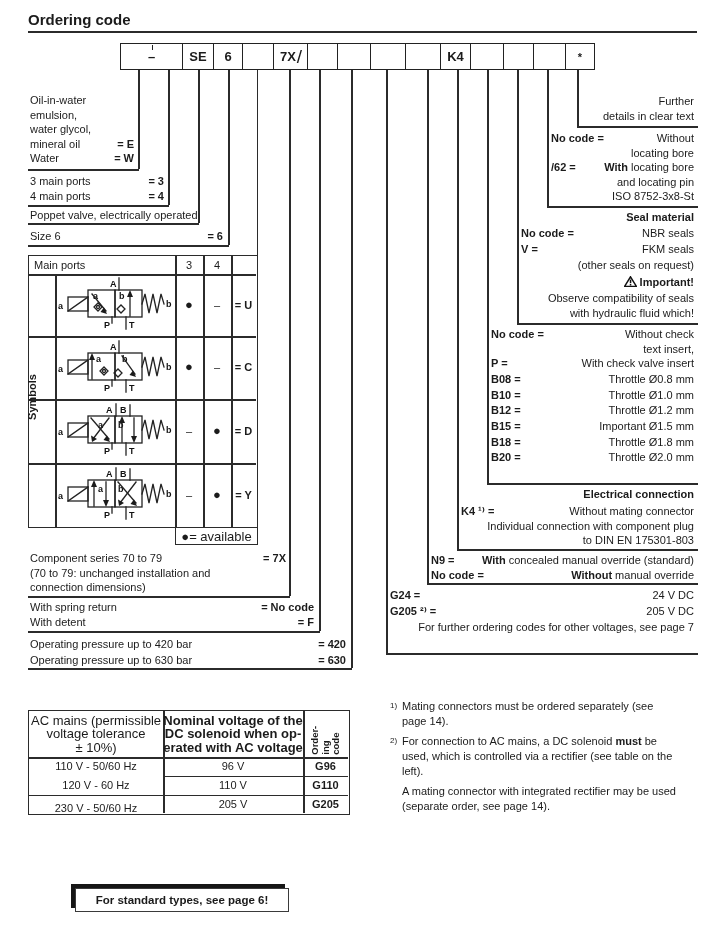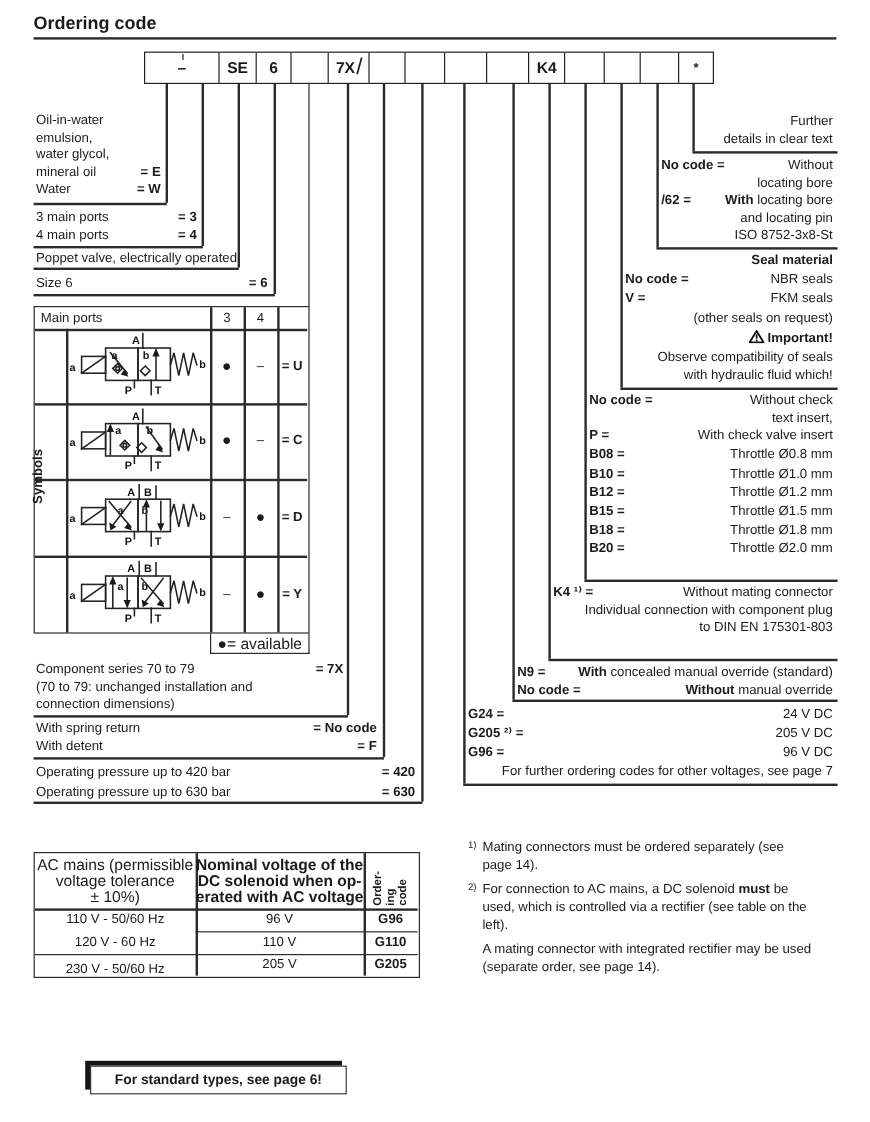--- a/index.html
+++ b/index.html
@@ -385,33 +385,34 @@
     <div class="fx" style="height:15.7px">
         <span class="b">B10 =</span>
         <span>Throttle Ø1.0 mm</span>
       </div>
     <div class="fx" style="height:15.7px">
         <span class="b">B12 =</span>
         <span>Throttle Ø1.2 mm</span>
       </div>
     <div class="fx" style="height:15.7px">
         <span class="b">B15 =</span>
-        <span>Throttle Ø1.5 mm</span>
+        <span>Important Ø1.5 mm</span>
       </div>
     <div class="fx" style="height:15.7px">
         <span class="b">B18 =</span>
         <span>Throttle Ø1.8 mm</span>
       </div>
     <div class="fx" style="height:15.7px">
         <span class="b">B20 =</span>
         <span>Throttle Ø2.0 mm</span>
       </div>
   </div>
 
   <div class="abs t11" style="left:461px;top:487px;width:233px">
+    <div class="rt b" style="height:17px">Electrical connection</div>
     <div class="fx">
         <span class="b">K4 ¹⁾ =</span>
         <span>Without mating connector</span>
       </div>
     <div class="rt">Individual connection with component plug</div>
     <div class="rt">to DIN EN 175301-803</div>
   </div>
 
   <div class="abs t11" style="left:431px;top:553px;width:263px">
     <div class="fx">
@@ -425,24 +426,20 @@
   </div>
 
   <div class="abs t11" style="left:390px;top:588px;width:304px">
     <div class="fx" style="height:16px">
         <span class="b">G24 =</span>
         <span>24 V DC</span>
       </div>
     <div class="fx" style="height:16px">
         <span class="b">G205 ²⁾ =</span>
         <span>205 V DC</span>
-      </div>
-    <div class="fx" style="height:16px">
-        <span class="b">G96 =</span>
-        <span>96 V DC</span>
       </div>
     <div class="rt">For further ordering codes for other voltages,  see page 7</div>
   </div>
 
   <div class="abs" style="left:28px;top:710px;width:322px;height:105px;border:1.8px solid #2b2b2b;box-sizing:border-box">
     <i class="vl" style="left:134px;top:0;height:102px"></i>
     <i class="vl" style="left:274px;top:0;height:102px"></i>
     <i class="hl" style="left:0;top:46px;width:319px"></i>
     <i class="hl" style="left:134px;top:65px;width:185px;height:1.2px"></i>
     <i class="hl" style="left:0;top:84px;width:319px;height:1.2px"></i>

